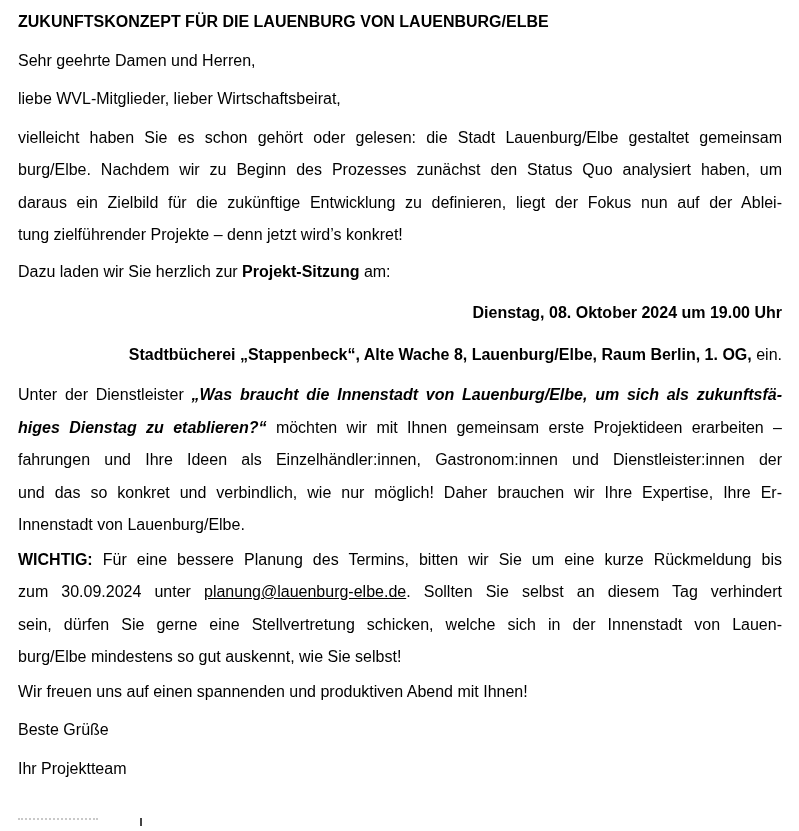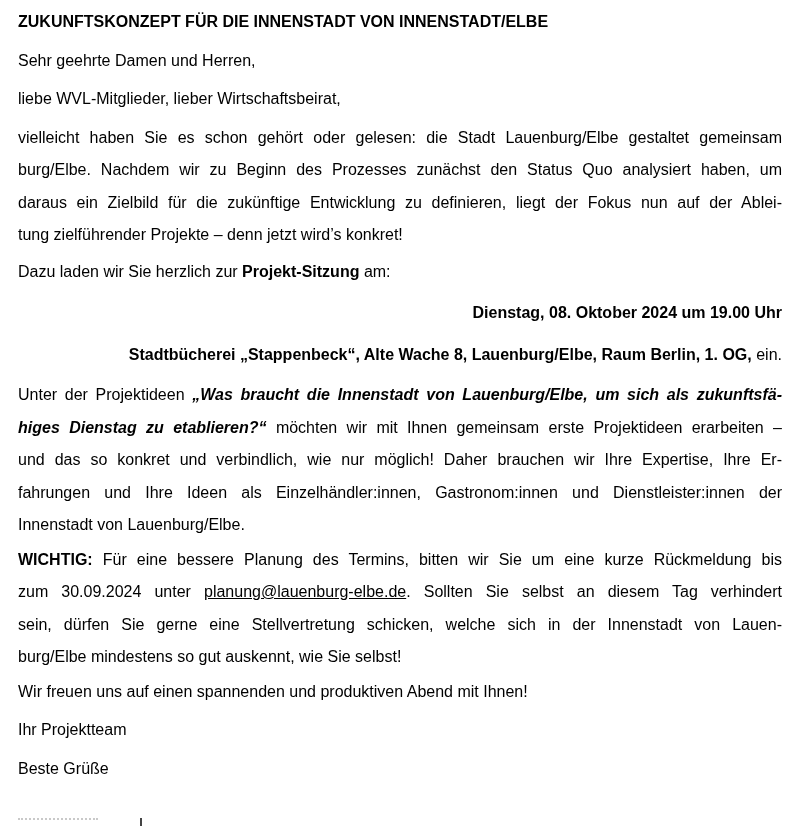--- a/index.html
+++ b/index.html
@@ -67,21 +67,21 @@
     width: 2px; height: 8px;
     background: #444444;
   }
 </style>
 </head>
 <body>
 
 <div id="doc">
   <div>
       <div class="p" data-pname="title">
-        <div class="line"><span class="b">ZUKUNFTSKONZEPT FÜR DIE INNENSTADT VON INNENSTADT/ELBE</span></div>
+        <div class="line"><span class="b">ZUKUNFTSKONZEPT FÜR DIE LAUENBURG VON LAUENBURG/ELBE</span></div>
       </div>
       <div class="p" data-pname="salutation-1">
         <div class="line"><span>Sehr geehrte Damen und Herren,</span></div>
       </div>
       <div class="p" data-pname="salutation-2">
         <div class="line"><span>liebe WVL-Mitglieder, lieber Wirtschaftsbeirat,</span></div>
       </div>
       <div class="p" data-pname="intro">
         <div class="line jl"><span>vielleicht haben Sie es schon gehört oder gelesen: die Stadt Lauenburg/Elbe gestaltet gemeinsam</span></div>
         <div class="line jl"><span>burg/Elbe. Nachdem wir zu Beginn des Prozesses zunächst den Status Quo analysiert haben, um</span></div>
@@ -91,40 +91,40 @@
       <div class="p" data-pname="invite-lead">
         <div class="line"><span>Dazu laden wir Sie herzlich zur </span><span class="b">Projekt-Sitzung</span><span> am:</span></div>
       </div>
       <div class="p center" data-pname="event-datetime">
         <div class="line"><span class="b">Dienstag, 08. Oktober 2024 um 19.00 Uhr</span></div>
       </div>
       <div class="p center" data-pname="event-location">
         <div class="line"><span class="b">Stadtbücherei „Stappenbeck“, Alte Wache 8, Lauenburg/Elbe, Raum Berlin, 1. OG,</span><span> ein.</span></div>
       </div>
       <div class="p" data-pname="question">
-        <div class="line jl"><span>Unter der Projektideen </span><span class="b i">„Was braucht die Innenstadt von Lauenburg/Elbe, um sich als zukunftsfä-</span></div>
+        <div class="line jl"><span>Unter der Dienstleister </span><span class="b i">„Was braucht die Innenstadt von Lauenburg/Elbe, um sich als zukunftsfä-</span></div>
         <div class="line jl"><span class="b i">higes Dienstag zu etablieren?“</span><span> möchten wir mit Ihnen gemeinsam erste Projektideen erarbeiten –</span></div>
+        <div class="line jl"><span>fahrungen und Ihre Ideen als Einzelhändler:innen, Gastronom:innen und Dienstleister:innen der</span></div>
         <div class="line jl"><span>und das so konkret und verbindlich, wie nur möglich! Daher brauchen wir Ihre Expertise, Ihre Er-</span></div>
-        <div class="line jl"><span>fahrungen und Ihre Ideen als Einzelhändler:innen, Gastronom:innen und Dienstleister:innen der</span></div>
         <div class="line"><span>Innenstadt von Lauenburg/Elbe.</span></div>
       </div>
       <div class="p" data-pname="important">
         <div class="line jl"><span class="b">WICHTIG:</span><span> Für eine bessere Planung des Termins, bitten wir Sie um eine kurze Rückmeldung bis</span></div>
         <div class="line jl"><span>zum 30.09.2024 unter </span><a class="email u">planung@lauenburg-elbe.de</a><span>. Sollten Sie selbst an diesem Tag verhindert</span></div>
         <div class="line jl"><span>sein, dürfen Sie gerne eine Stellvertretung schicken, welche sich in der Innenstadt von Lauen-</span></div>
         <div class="line"><span>burg/Elbe mindestens so gut auskennt, wie Sie selbst!</span></div>
       </div>
       <div class="p" data-pname="closing">
         <div class="line"><span>Wir freuen uns auf einen spannenden und produktiven Abend mit Ihnen!</span></div>
       </div>
+      <div class="p" data-pname="regards">
+        <div class="line"><span>Beste Grüße</span></div>
+      </div>
       <div class="p" data-pname="signature">
         <div class="line"><span>Ihr Projektteam</span></div>
-      </div>
-      <div class="p" data-pname="regards">
-        <div class="line"><span>Beste Grüße</span></div>
       </div>
     </div>
 </div>
 
 <div class="cutoff">
   <div class="dashes"></div>
   <div class="tick"></div>
 </div>
 
 </body></html>

